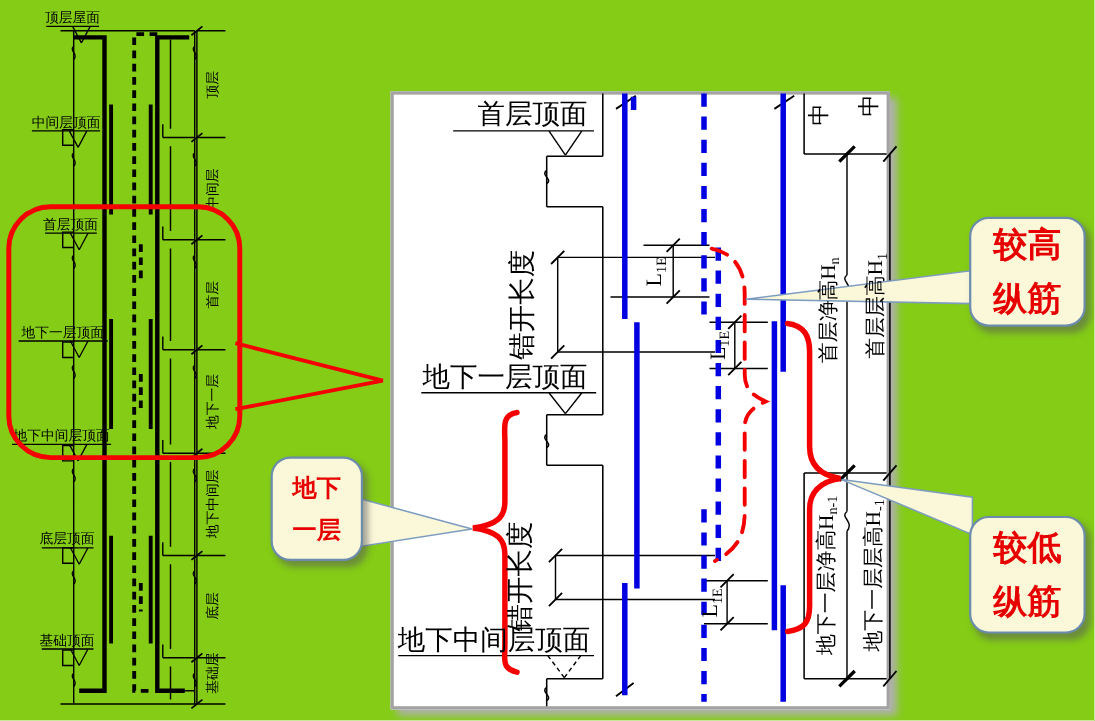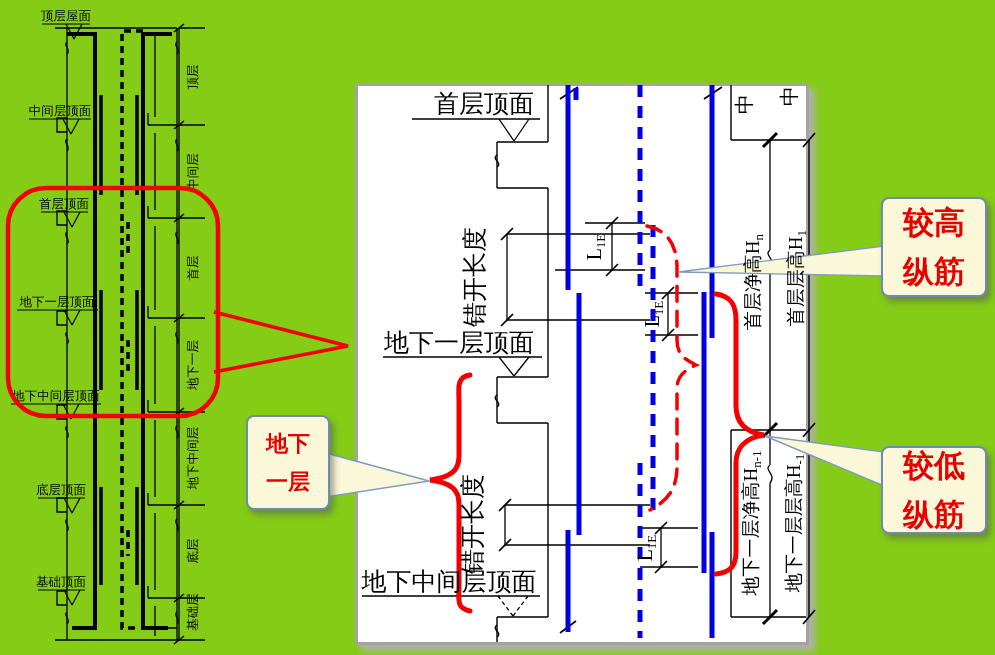--- a/index.html
+++ b/index.html
@@ -3,27 +3,27 @@
 <meta charset="utf-8">
 <style>
   html,body{margin:0;padding:0;background:#ffffff;}
   #stage{position:relative;width:995px;height:655px;background:#84cc16;overflow:hidden;
          font-family:"Liberation Serif", serif;}
   #detail-frame{position:absolute;left:355px;top:83px;width:454px;height:562px;
     background:#ffffff;border:3px solid #a3a3a3;box-sizing:border-box;
     box-shadow:6px 6px 7px #b0b0b0;z-index:1;}
   #vec{position:absolute;left:0;top:0;z-index:2;pointer-events:none;}
   .bubble{position:absolute;z-index:3;background:#fbf8da;border:2.5px solid #6b8cad;
-    border-radius:8px;box-shadow:4px 5px 6px rgba(90,90,90,.55);
+    border-radius:18px;box-shadow:4px 5px 6px rgba(90,90,90,.55);
     display:flex;flex-direction:column;align-items:center;justify-content:center;
     color:#e60000;font-weight:bold;line-height:1.15;box-sizing:border-box;
     font-family:"Liberation Serif", serif;gap:13px;}
   #bubble-basement{left:246px;top:415px;width:84px;height:95px;font-size:22px;}
   #bubble-higher{left:881px;top:197px;width:106px;height:100px;font-size:31px;}
-  #bubble-lower{left:881px;top:446px;width:106px;height:88px;font-size:31px;}
+  #bubble-lower{left:881px;top:469px;width:106px;height:107px;font-size:31px;}
   svg text{fill:#000;font-family:"Liberation Serif", serif;}
 </style>
 </head>
 <body>
 
 <div id="stage">
 
   <div id="detail-frame"></div>
 
   <svg id="vec" width="995" height="655" viewBox="0 0 995 655">

